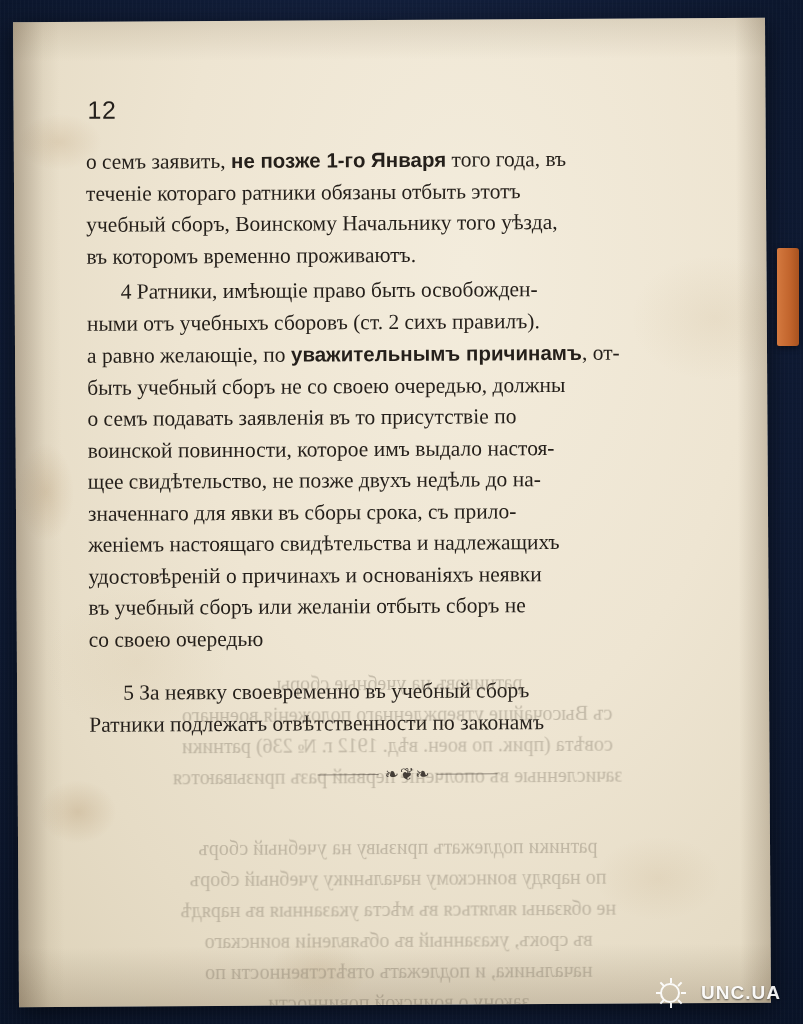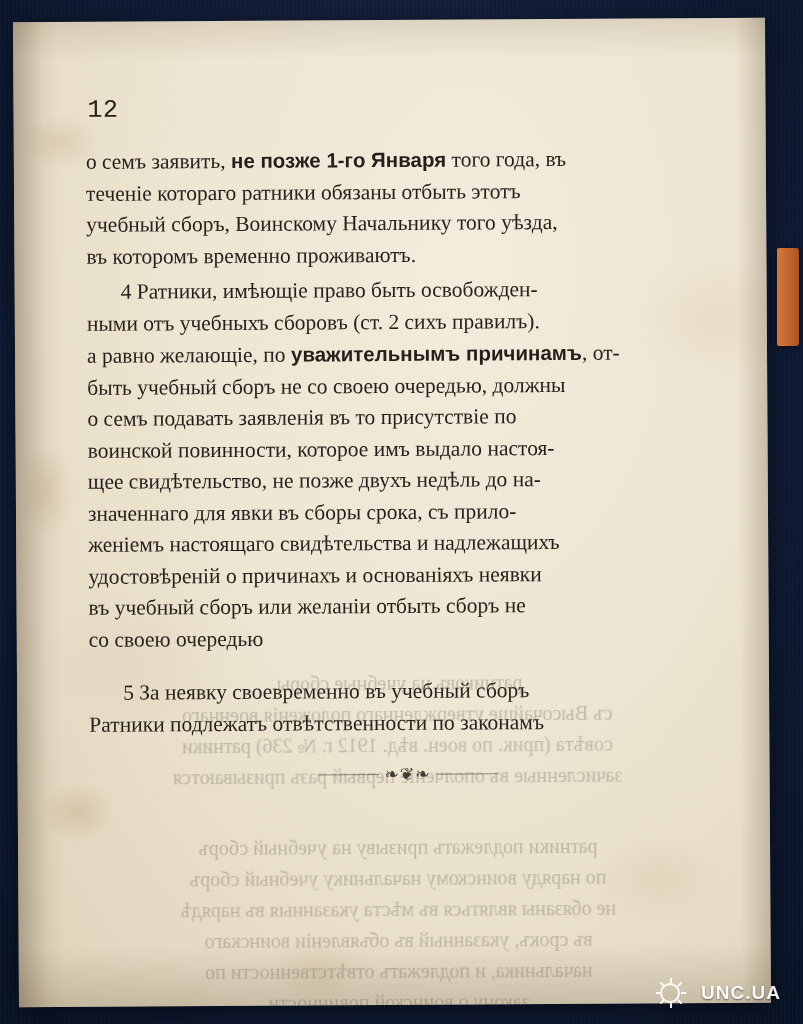--- a/index.html
+++ b/index.html
@@ -105,21 +105,21 @@
   }
 
   
   #page-number {
     position: absolute;
     left: 74px;
     top: 74px;
     font-size: 25px;
     letter-spacing: 0.5px;
     color: #24201c;
-    font-family: Liberation Mono, monospace;
+    font-family: Liberation Sans, sans-serif;
   }
 
   
   #text-block {
     position: absolute;
     left: 72px;
     top: 124px;
     width: 600px;
     color: #241f1a;
     font-size: 21.5px;

